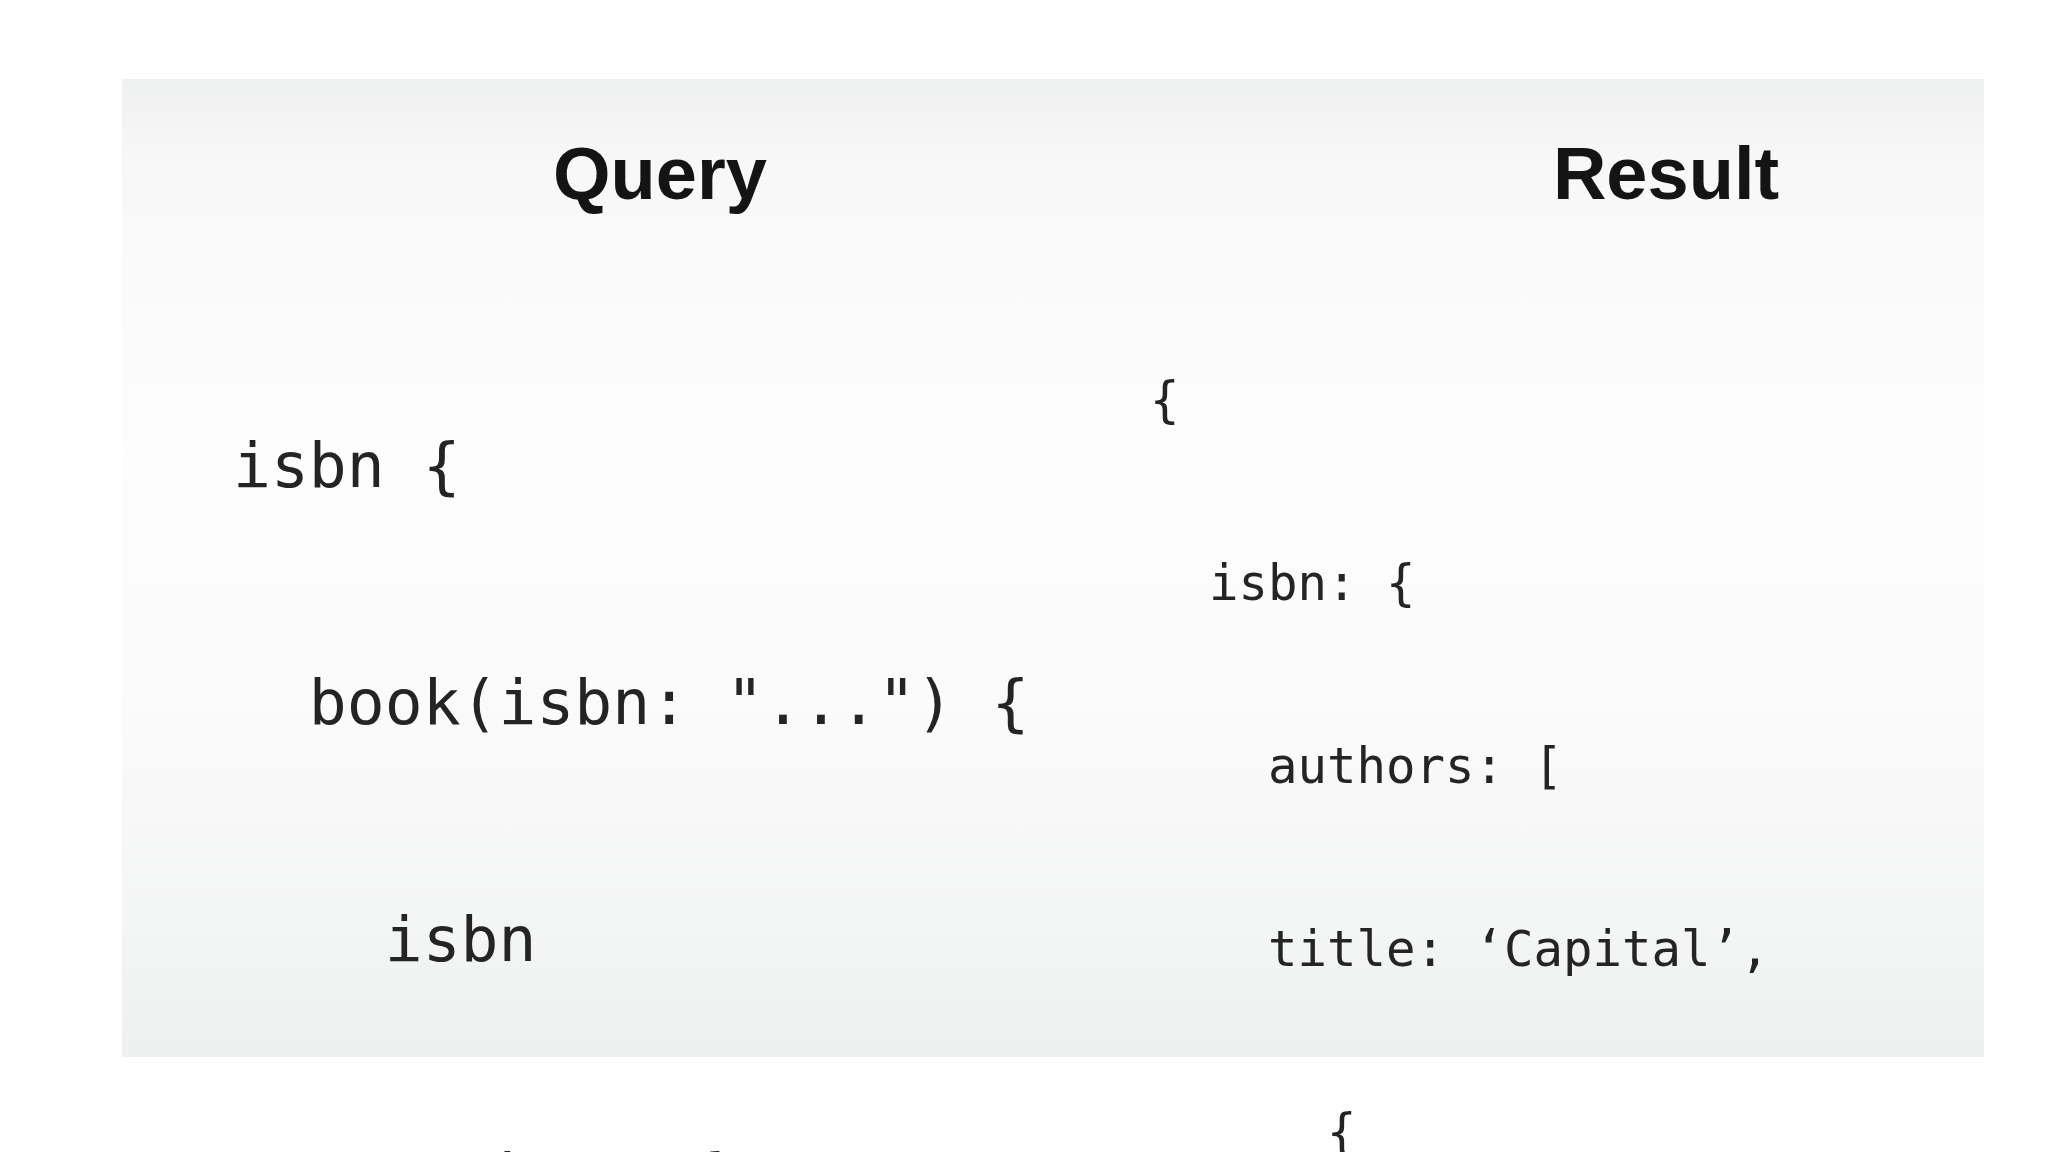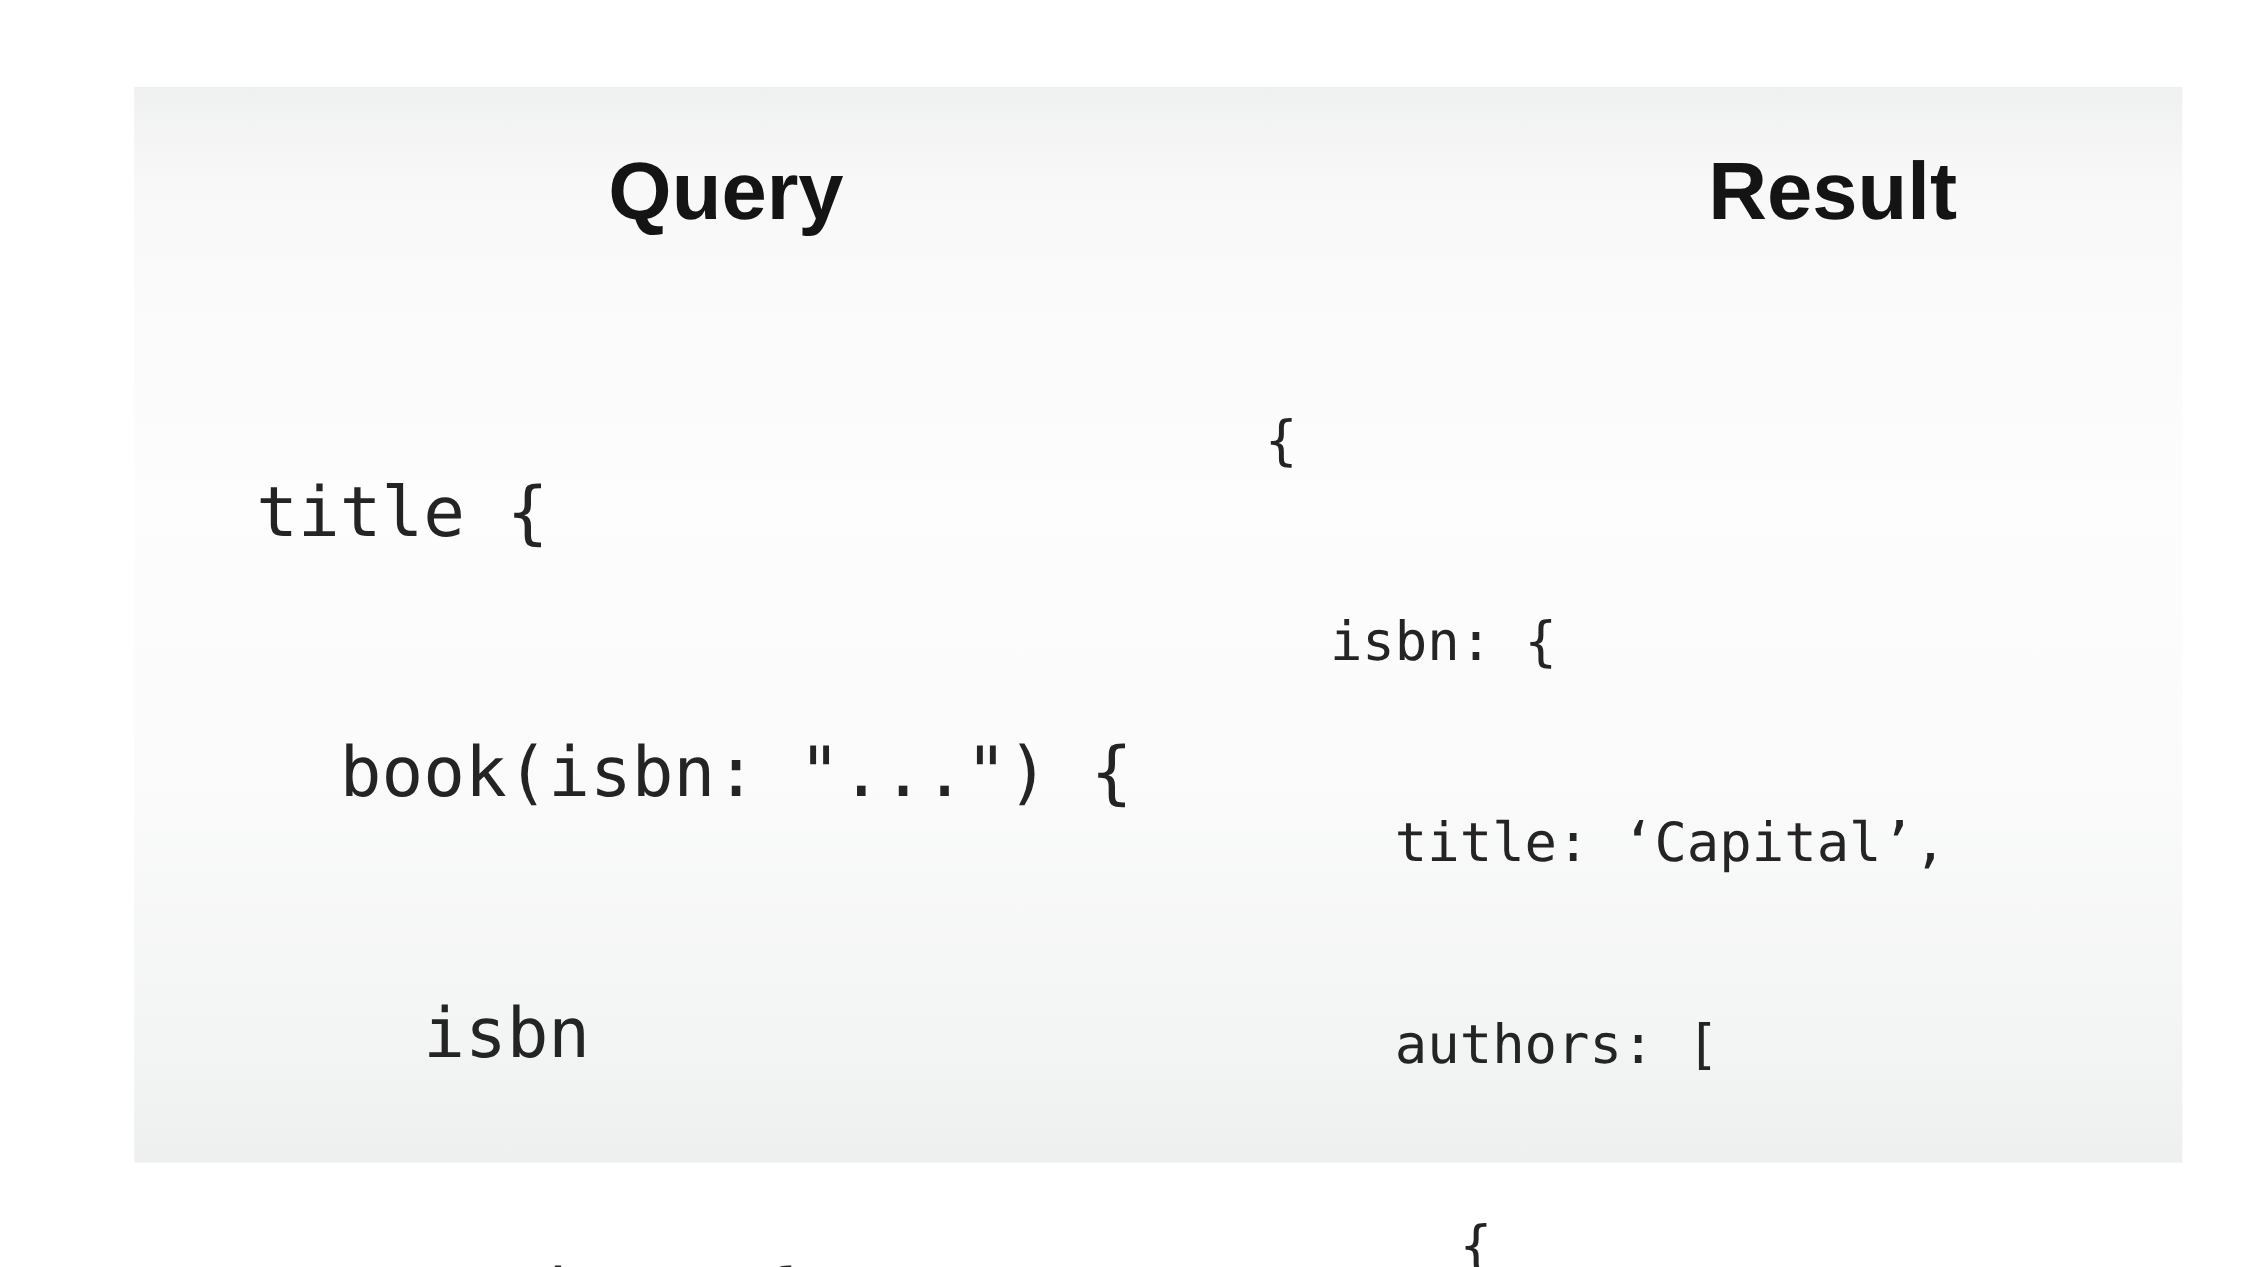--- a/index.html
+++ b/index.html
@@ -71,38 +71,38 @@
 </style>
 </head>
 <body>
 
 <div class="slide">
   <div class="slab"></div>
 
   <section>
     <h1 class="panel-title query">Query</h1>
     <div class="code query">
-      <div class="code-line">title {</div>
+      <div class="code-line">isbn {</div>
       <div class="code-line">  book(isbn: "...") {</div>
       <div class="code-line">    isbn</div>
       <div class="code-line">    authors {</div>
       
       
       
       
     </div>
   </section>
 
   <section>
     <h1 class="panel-title result">Result</h1>
     <div class="code result">
       <div class="code-line">{</div>
       <div class="code-line">  isbn: {</div>
+      <div class="code-line">    authors: [</div>
       <div class="code-line">    title: ‘Capital’,</div>
-      <div class="code-line">    authors: [</div>
       <div class="code-line">      {</div>
       
       
       
       
       
       
       
       
     </div>

